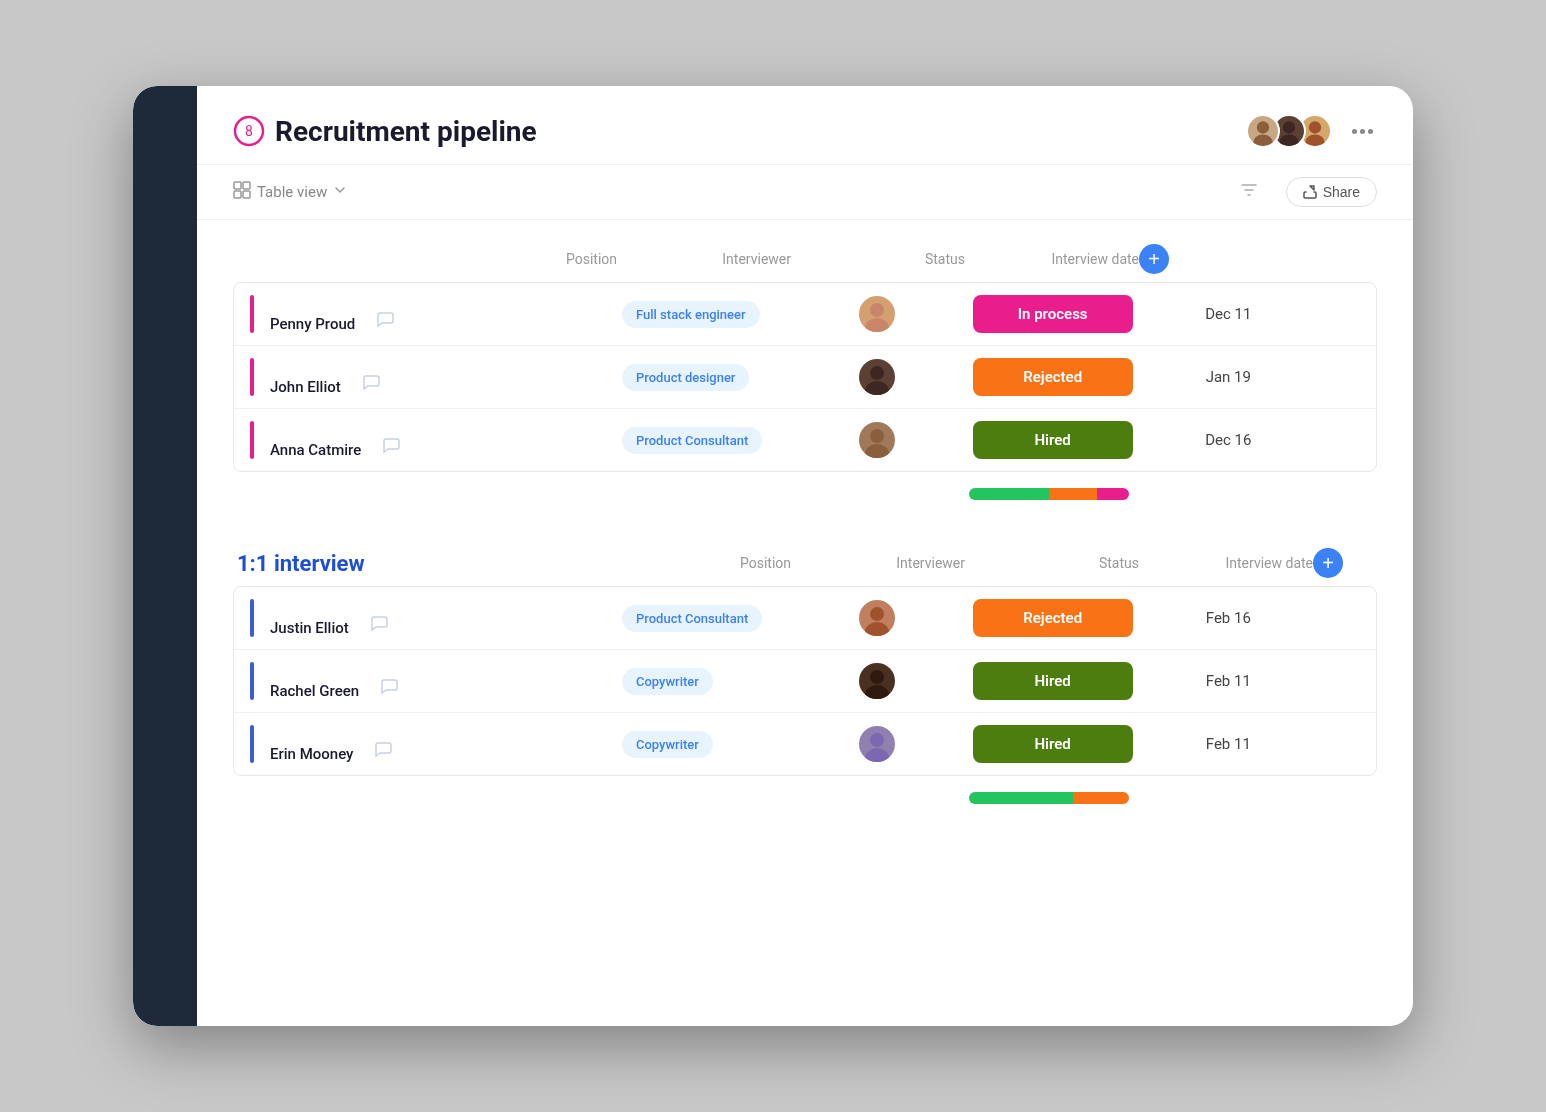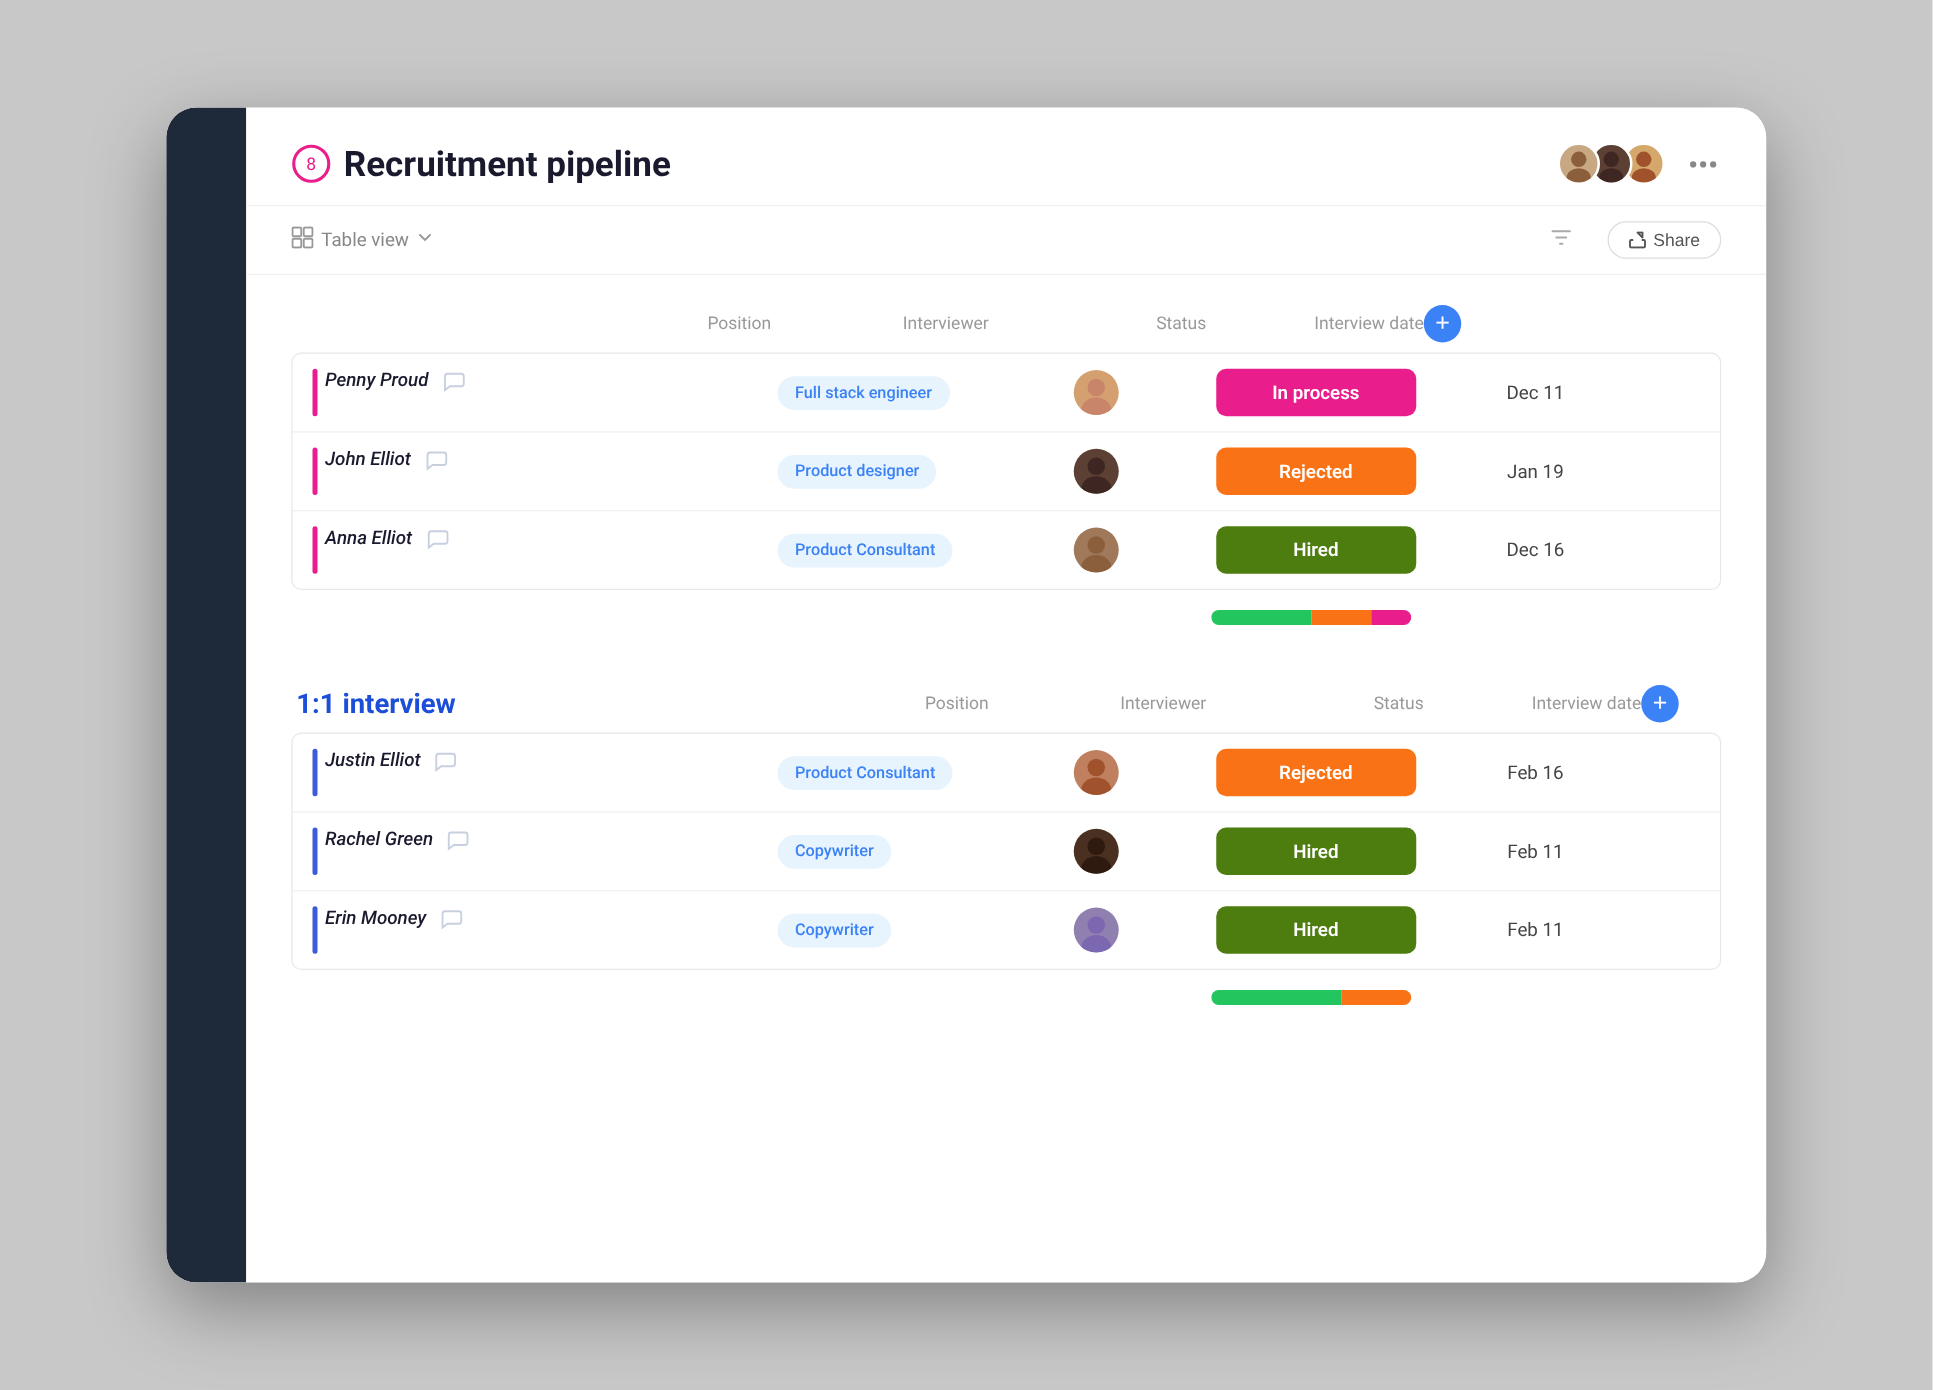--- a/index.html
+++ b/index.html
@@ -213,24 +213,23 @@
       border-bottom: 1px solid #f0f0f0;
       min-height: 62px;
     }
 
     .table-row:last-child {
       border-bottom: none;
     }
 
     .candidate-cell {
       display: flex;
-      align-items: flex-start;
-      gap: 6px;
+      align-items: flex-end;
+      gap: 16px;
       padding: 12px 16px;
-      font-style: italic;
     }
 
     .left-bar {
       width: 4px;
       height: 38px;
       border-radius: 2px;
       flex-shrink: 0;
     }
 
     .left-bar.pink { background: #e91e8c; }
@@ -464,21 +463,21 @@
             <div class="status-cell">
               <div class="status-badge rejected">Rejected</div>
             </div>
             <div class="date-cell">Jan 19</div>
             <div></div>
           </div>
 
           <div class="table-row">
             <div class="candidate-cell">
               <div class="left-bar pink"></div>
-              <span class="candidate-name">Anna Elliot</span>
+              <span class="candidate-name">Anna Catmire</span>
               <span class="chat-icon">
                 <svg width="20" height="20" viewBox="0 0 20 20" fill="none">
                   <path d="M4 4h12a2 2 0 012 2v6a2 2 0 01-2 2H7l-4 3V6a2 2 0 012-2z" stroke="#c8d0e0" stroke-width="1.5" fill="none"></path>
                 </svg>
               </span>
             </div>
             <div class="position-cell">
               <span class="position-badge">Product Consultant</span>
             </div>
             <div class="interviewer-cell">

